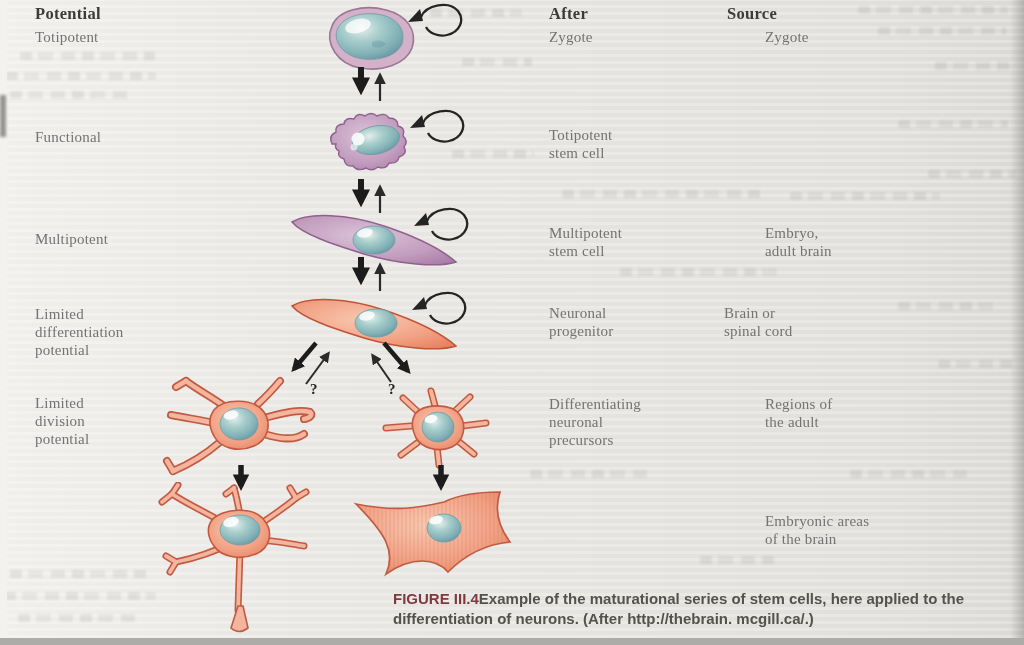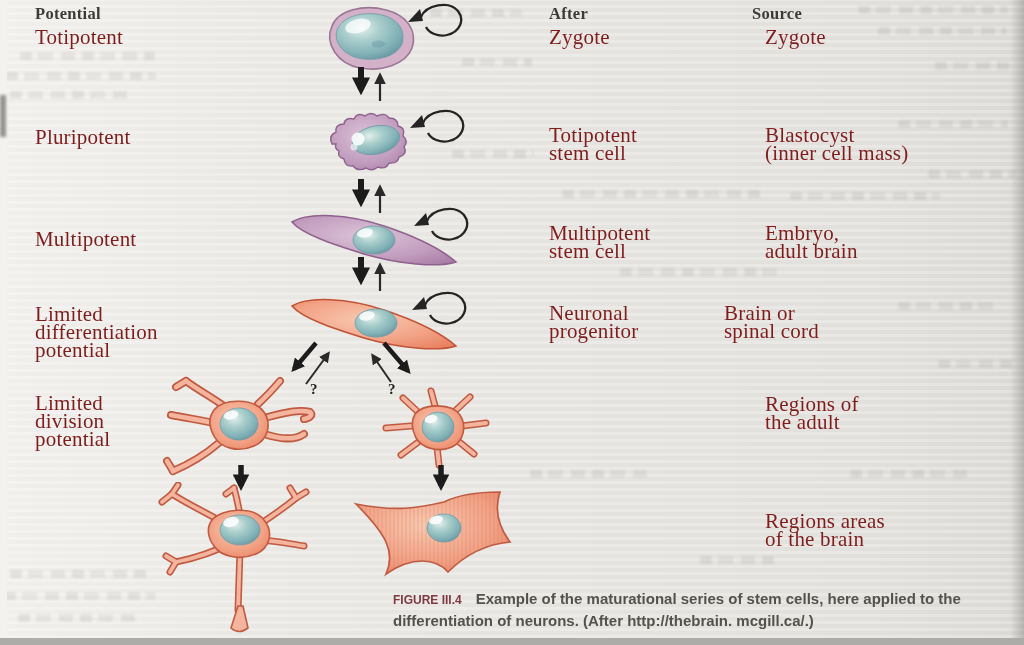--- a/index.html
+++ b/index.html
@@ -5,36 +5,36 @@
   html,body{margin:0;padding:0;}
   #page{position:relative;width:1024px;height:645px;background:#e9e7e3;overflow:hidden;
         font-family:"Liberation Serif", serif;color:#3b3b38;}
   
   #page::before{content:"";position:absolute;inset:0;
     background:
       repeating-linear-gradient(0deg, rgba(255,255,255,.25) 0 3px, rgba(0,0,0,0) 3px 7px),
       linear-gradient(90deg, rgba(255,255,255,.35), rgba(0,0,0,0) 30%, rgba(0,0,0,.03) 85%, rgba(0,0,0,.06));
     pointer-events:none;}
   .hdr{position:absolute;font-weight:bold;font-size:16.5px;letter-spacing:.3px;}
-  .lbl{position:absolute;font-size:21px;line-height:18px;white-space:pre-line;letter-spacing:.2px;color:#7f1d1d;}
+  .lbl{position:absolute;font-size:15px;line-height:18px;white-space:pre-line;letter-spacing:.2px;color:#737373;}
   .ill{position:absolute;}
   .ghostwrap{position:absolute;inset:0;pointer-events:none;}
   .ghost{position:absolute;height:8px;border-radius:2px;filter:blur(1.1px);opacity:.5;
     background:repeating-linear-gradient(90deg, rgba(112,114,110,.26) 0 12px, rgba(112,114,110,0) 12px 18px,
       rgba(112,114,110,.18) 18px 33px, rgba(112,114,110,0) 33px 41px,
       rgba(112,114,110,.22) 41px 55px, rgba(112,114,110,0) 55px 62px);}
   .edge-right{position:absolute;top:0;right:0;width:14px;height:100%;
     background:linear-gradient(90deg, rgba(120,118,114,0), rgba(120,118,114,.4));}
   .edge-bottom{position:absolute;left:0;bottom:0;width:100%;height:7px;background:#aeaca8;}
   .edge-left{position:absolute;left:0;top:0;width:7px;height:100%;background:#f3f2ef;}
   .smudge{position:absolute;left:0;top:95px;width:6px;height:42px;background:rgba(70,70,68,.55);filter:blur(1.5px);}
   #caption{position:absolute;left:393px;top:574px;width:622px;
     font-family:"Liberation Sans", sans-serif;font-size:15px;line-height:19.5px;
     font-weight:bold;color:#53534d;}
-  #caption .cap-label{color:#7f3a40;margin-right:14px;font-size:12px;}
+  #caption .cap-label{color:#7f3a40;font-size:15px;}
   svg text{font-family:"Liberation Serif", serif;font-weight:bold;}
 </style>
 </head>
 <body>
 
 <div id="page">
 
   <svg width="0" height="0" style="position:absolute" aria-hidden="true">
     <defs>
       <radialGradient id="gNuc" cx="38%" cy="32%" r="78%">
@@ -93,50 +93,51 @@
     <div class="ghost" style="left:530px;top:470px;width:120px"></div>
     <div class="ghost" style="left:850px;top:470px;width:120px"></div>
     <div class="ghost" style="left:10px;top:570px;width:140px"></div>
     <div class="ghost" style="left:4px;top:592px;width:152px"></div>
     <div class="ghost" style="left:18px;top:614px;width:122px"></div>
     <div class="ghost" style="left:700px;top:556px;width:80px"></div>
   </div>
 
   <div class="hdr" style="left:35px;top:4px">Potential</div>
   <div class="hdr" style="left:549px;top:4px">After</div>
-  <div class="hdr" style="left:752px;top:4px">Source</div>
+  <div class="hdr" style="left:727px;top:4px">Source</div>
 
   <div class="lbl" style="left:35px;top:28px">Totipotent</div>
-  <div class="lbl" style="left:35px;top:128px">Pluripotent</div>
+  <div class="lbl" style="left:35px;top:128px">Functional</div>
   <div class="lbl" style="left:35px;top:230px">Multipotent</div>
   <div class="lbl" style="left:35px;top:305px">Limited
 differentiation
 potential</div>
   <div class="lbl" style="left:35px;top:394px">Limited
 division
 potential</div>
 
   <div class="lbl" style="left:549px;top:28px">Zygote</div>
   <div class="lbl" style="left:549px;top:126px">Totipotent
 stem cell</div>
   <div class="lbl" style="left:549px;top:224px">Multipotent
 stem cell</div>
   <div class="lbl" style="left:549px;top:304px">Neuronal
 progenitor</div>
+  <div class="lbl" style="left:549px;top:395px">Differentiating
+neuronal
+precursors</div>
 
   <div class="lbl" style="left:765px;top:28px">Zygote</div>
-  <div class="lbl" style="left:765px;top:126px">Blastocyst
-(inner cell mass)</div>
   <div class="lbl" style="left:765px;top:224px">Embryo,
 adult brain</div>
   <div class="lbl" style="left:724px;top:304px">Brain or
 spinal cord</div>
   <div class="lbl" style="left:765px;top:395px">Regions of
 the adult</div>
-  <div class="lbl" style="left:765px;top:512px">Regions areas
+  <div class="lbl" style="left:765px;top:512px">Embryonic areas
 of the brain</div>
 
   <svg class="ill" style="left:312px;top:2px" width="152" height="74" viewBox="0 0 152 74">
     <use href="#loopA" x="92" y="0"></use>
     <path d="M20 24 C 26 8, 52 2, 74 8 C 94 13, 106 28, 100 46 C 94 62, 70 70, 48 66 C 26 62, 12 42, 20 24 z" fill="#d2b1c9" stroke="#9b7795" stroke-width="1.6"></path>
     <path d="M26 26 C 32 14, 52 9, 70 13 C 86 17, 94 28, 90 42 C 84 55, 64 60, 46 56 C 30 52, 20 38, 26 26 z" fill="url(#gNuc)" stroke="#6f9aa6" stroke-width=".8"></path>
     <ellipse cx="46" cy="24" rx="13" ry="7" fill="#ffffff" opacity=".75" transform="rotate(-14 46 24)"></ellipse>
     <path d="M60 40 q8 -4 14 2 q-6 6 -14 2 z" fill="#5d8f9d" opacity=".35"></path>
   </svg>
 

